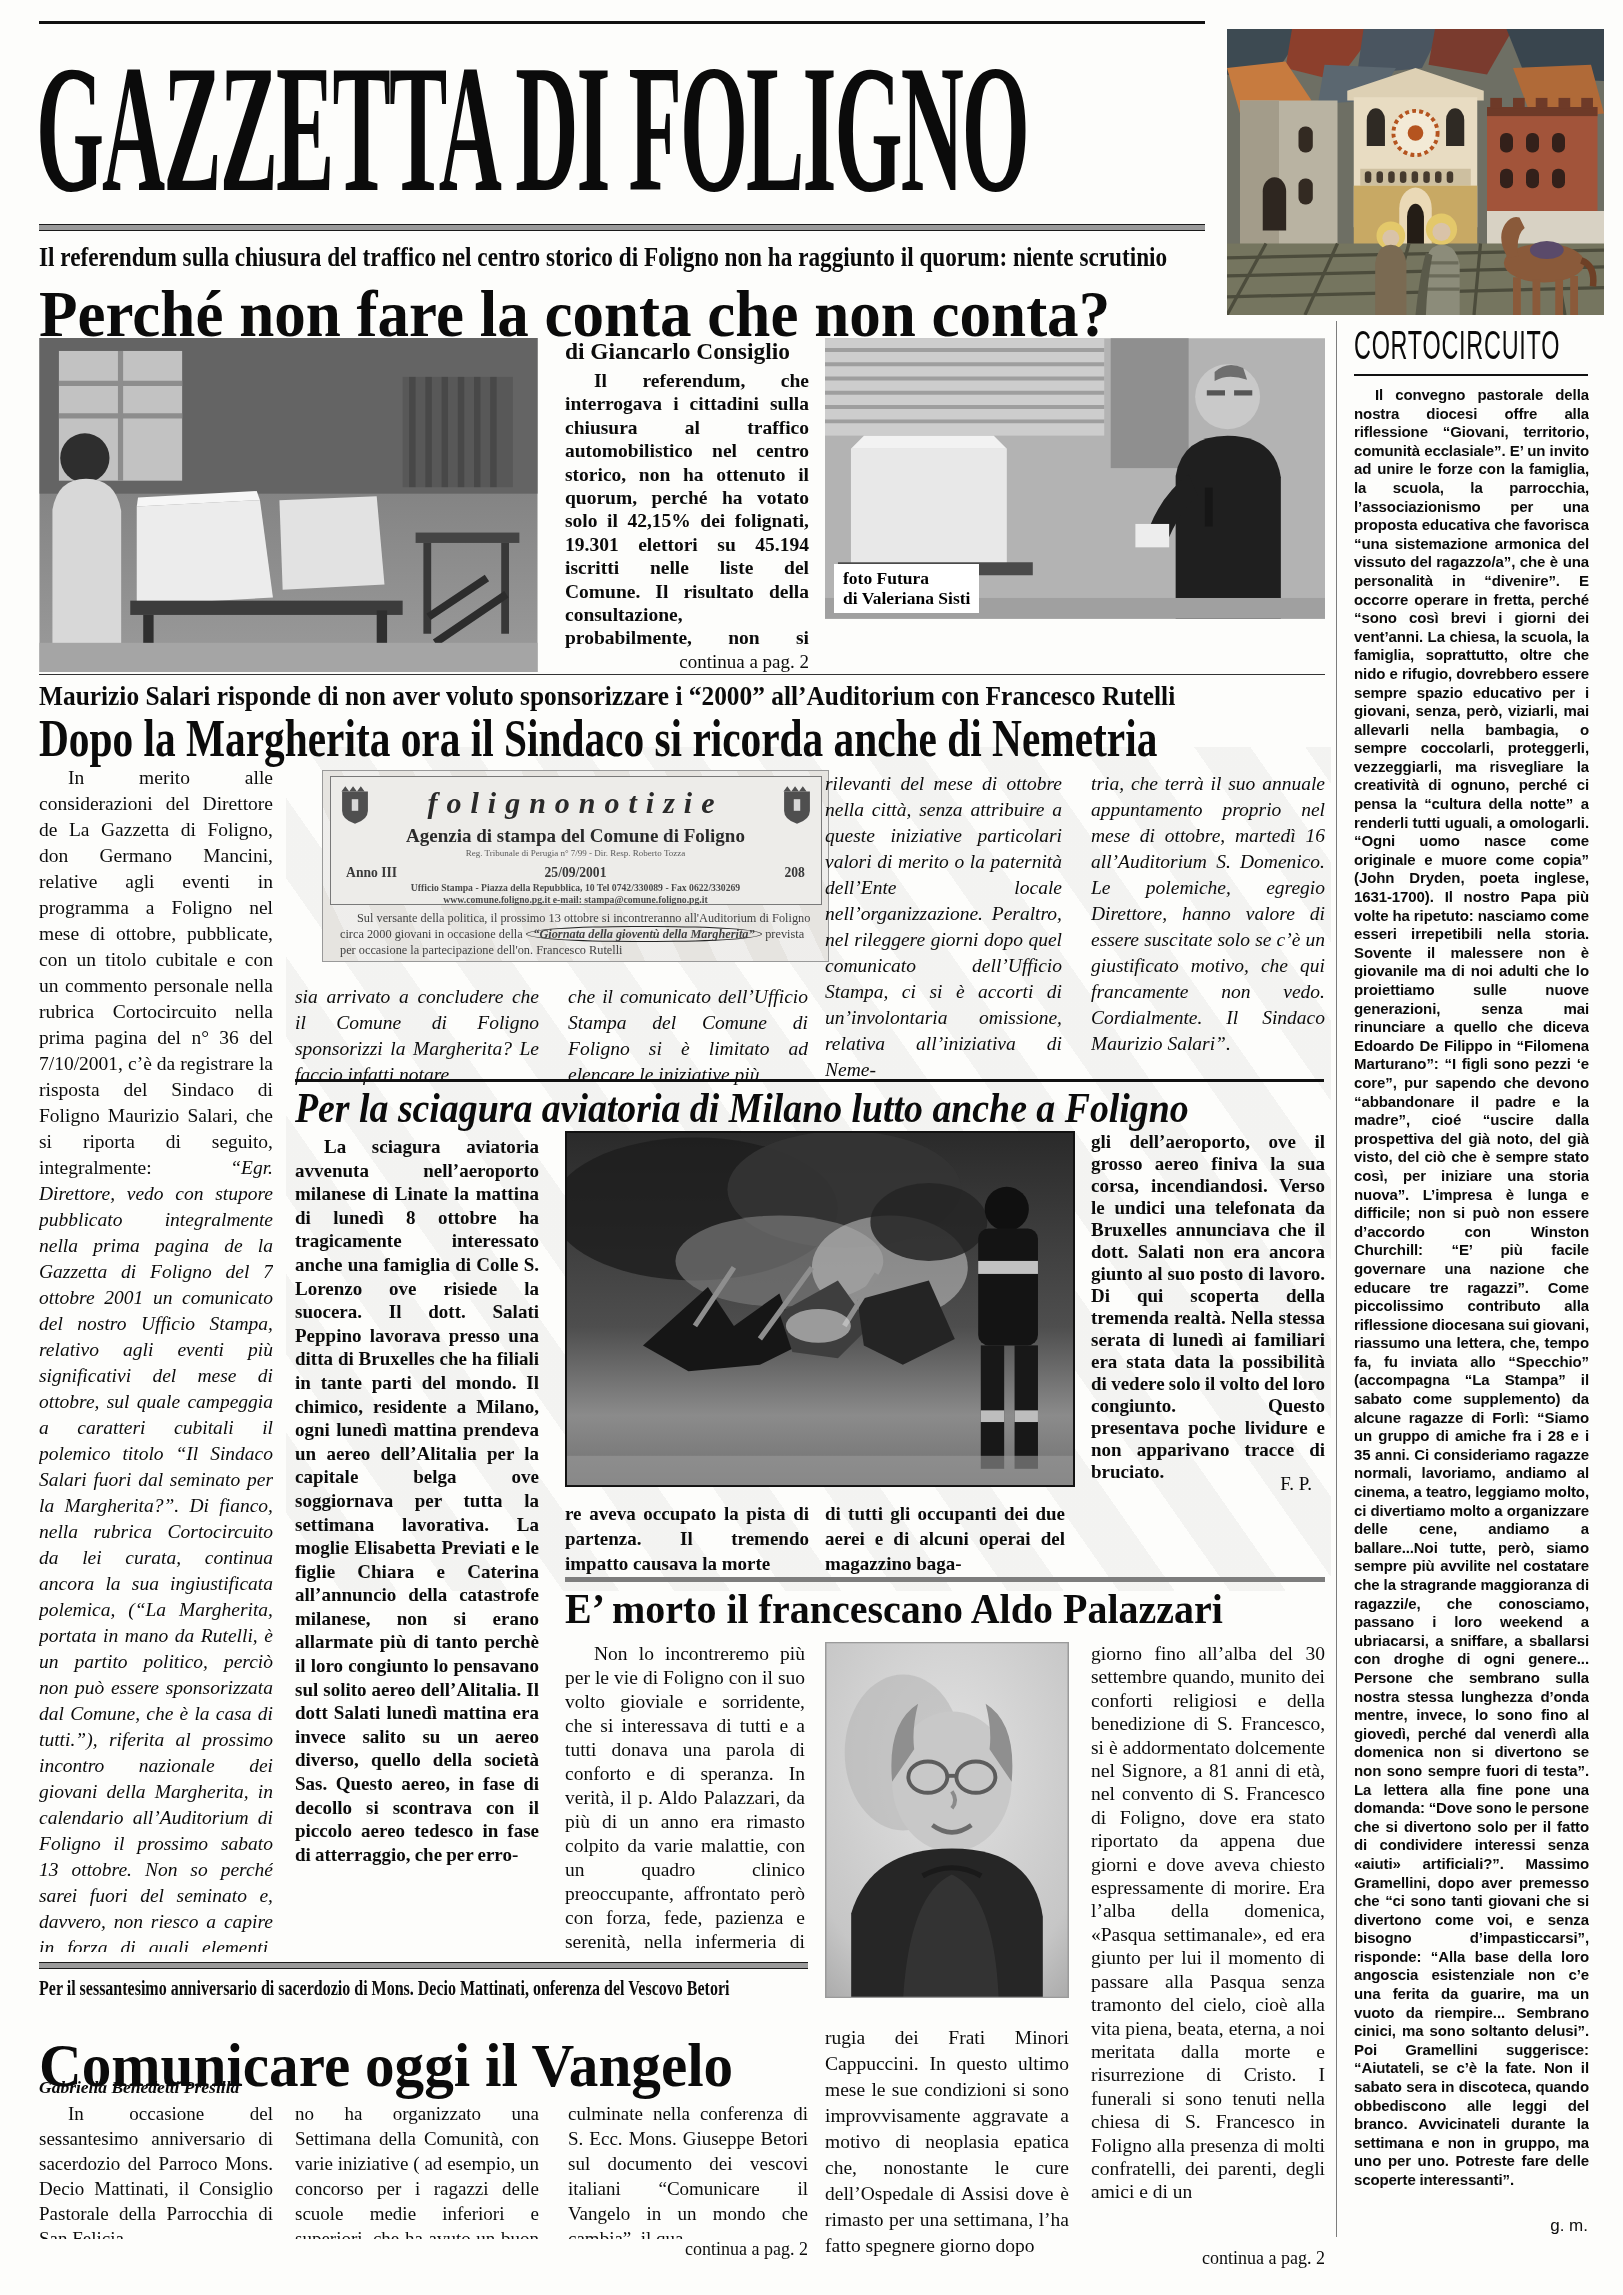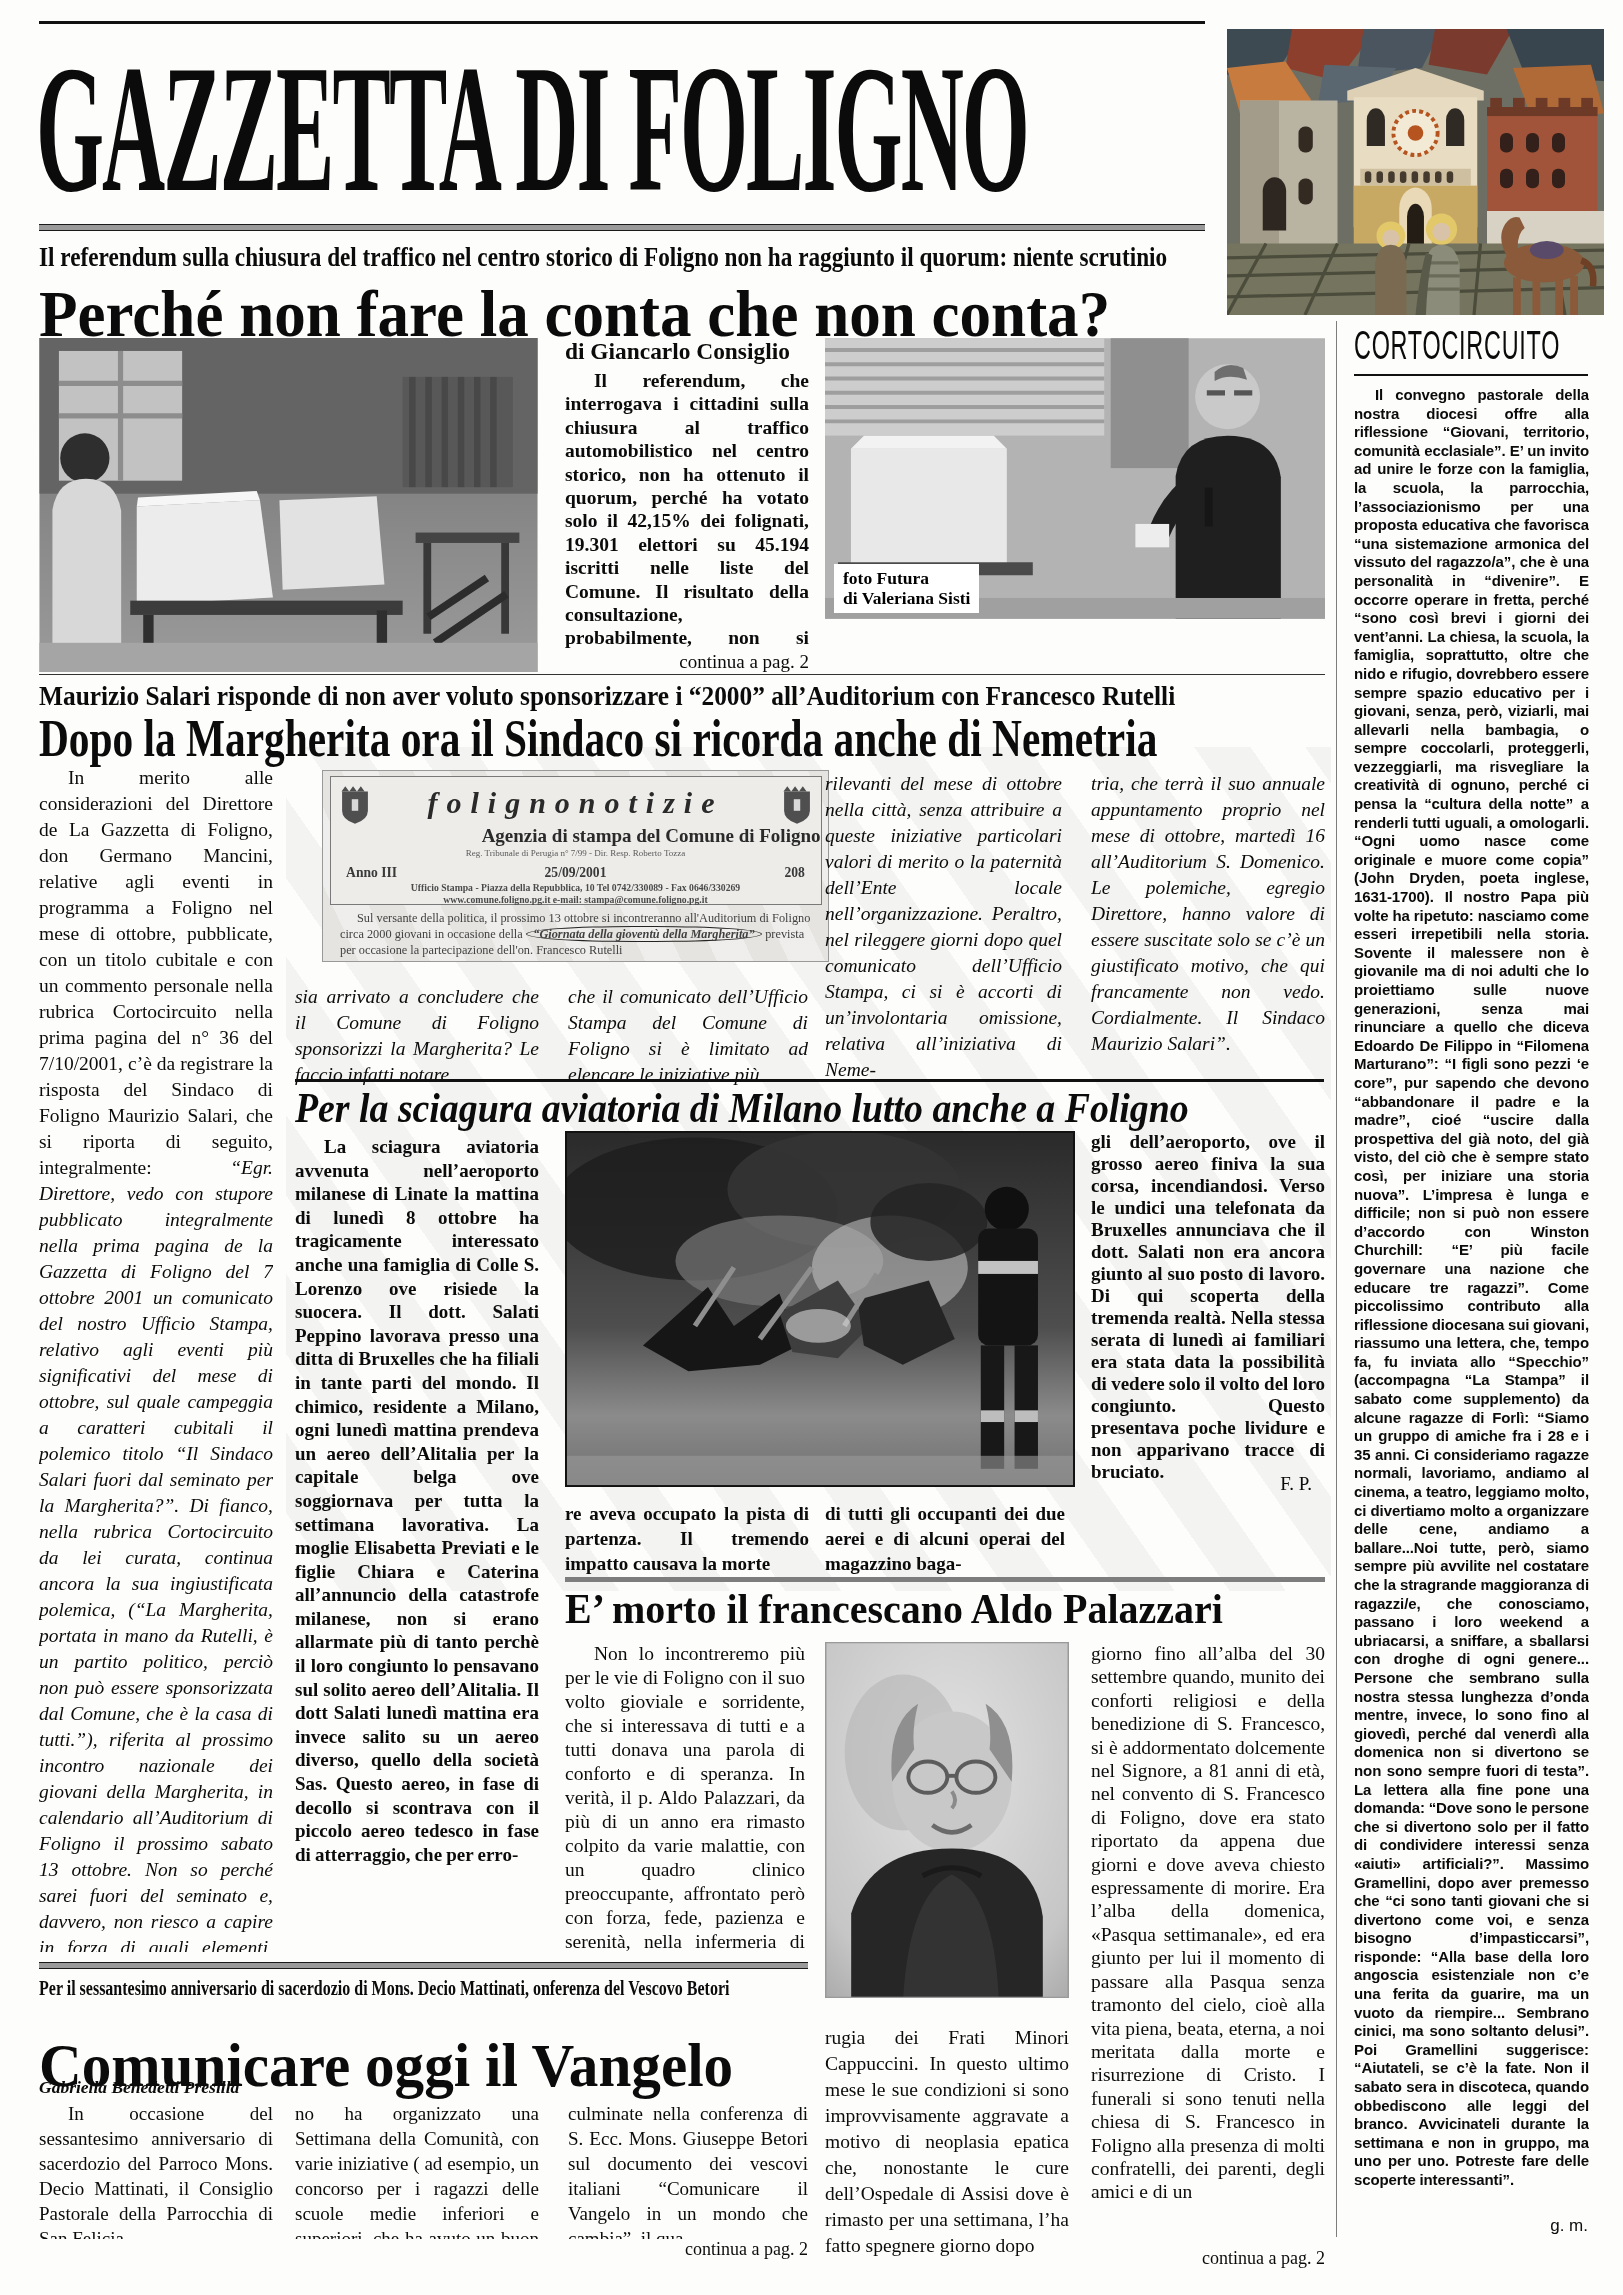--- a/index.html
+++ b/index.html
@@ -246,26 +246,26 @@
         <path d="M3 10 h40 v30 q0 14 -20 20 q-20 -6 -20 -20 z" fill="#4a4a4a"></path>
           <path d="M8 2 l6 8 h-12 z M20 2 l6 8 h-12 z M32 2 l6 8 h-12 z" fill="#4a4a4a"></path>
           <rect x="18" y="22" width="10" height="18" fill="#ddd"></rect>
       </svg>
       <svg class="abs" style="right:9px;top:7.8px;" width="30" height="40" viewBox="0 0 46 62">
         <path d="M3 10 h40 v30 q0 14 -20 20 q-20 -6 -20 -20 z" fill="#4a4a4a"></path>
           <path d="M8 2 l6 8 h-12 z M20 2 l6 8 h-12 z M32 2 l6 8 h-12 z" fill="#4a4a4a"></path>
           <rect x="18" y="22" width="10" height="18" fill="#ddd"></rect>
       </svg>
       <div class="abs i b" style="left:0;right:0;top:9px;text-align:center;font-size:30px;letter-spacing:9px;color:#222;">folignonotizie</div>
-      <div class="abs b" style="left:0;right:0;top:48px;text-align:right;font-size:19px;color:#222;">Agenzia di stampa del Comune di Foligno</div>
+      <div class="abs b" style="left:0;right:0;top:48px;text-align:center;font-size:19px;color:#222;">Agenzia di stampa del Comune di Foligno</div>
       <div class="abs" style="left:0;right:0;top:71px;text-align:center;font-size:9px;color:#555;">Reg. Tribunale di Perugia n° 7/99 - Dir. Resp. Roberto Tozza</div>
       <div class="abs b" style="left:15.6px;top:88px;font-size:13.6px;color:#333;">Anno III</div>
       <div class="abs b" style="left:0;right:0;top:88px;text-align:center;font-size:13.6px;color:#333;">25/09/2001</div>
       <div class="abs b" style="right:15.6px;top:88px;font-size:13.6px;color:#333;">208</div>
-      <div class="abs b" style="left:0;right:0;top:105px;text-align:center;font-size:9.7px;color:#454545;">Ufficio Stampa - Piazza della Repubblica, 10 Tel 0742/330089 - Fax 0646/330269</div>
+      <div class="abs b" style="left:0;right:0;top:105px;text-align:center;font-size:9.7px;color:#454545;">Ufficio Stampa - Piazza della Repubblica, 10 Tel 0742/330089 - Fax 0622/330269</div>
       <div class="abs b" style="left:0;right:0;top:117px;text-align:center;font-size:9.7px;color:#454545;">www.comune.foligno.pg.it    e-mail: stampa@comune.foligno.pg.it</div>
     </div>
     <div class="abs" style="left:17px;right:10.4px;top:139px;font-size:12.3px;line-height:16px;color:#3a3a3a;">
       <span style="padding-left:17px;">Sul versante della politica, il prossimo 13 ottobre si incontreranno all'Auditorium di Foligno</span><br>
       <span>circa 2000 giovani in occasione della</span>
       <span class="circ">“Giornata della gioventù della Margherita”</span>
       <span>prevista</span><br>
       <span>per occasione la partecipazione dell'on. Francesco Rutelli</span>
     </div>
   </div>

